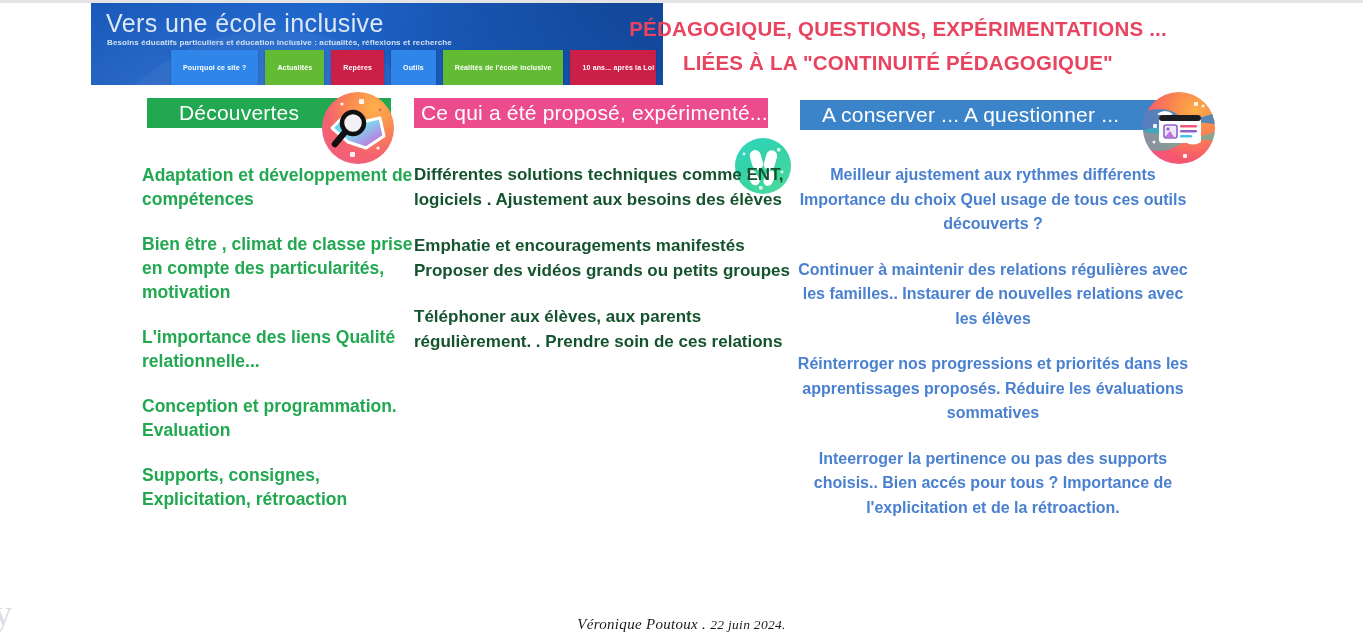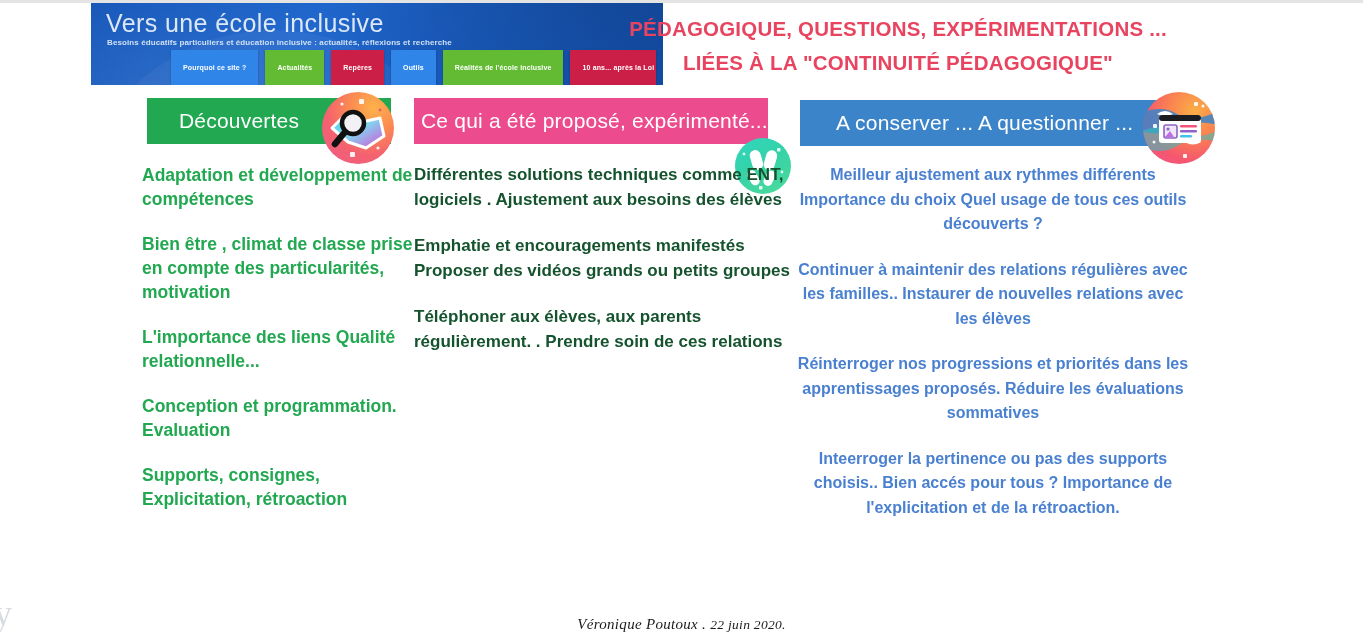--- a/index.html
+++ b/index.html
@@ -95,33 +95,33 @@
     font-size: 20.5px;
     font-weight: bold;
     line-height: 34px;
     letter-spacing: 0.2px;
   }
   .main-title .l2 { display: block; }
 
   
   .col-head {
     position: absolute;
-    height: 46px;
+    height: 30px;
     display: flex;
     align-items: center;
     color: #ffffff;
     font-size: 21px;
     font-weight: 400;
     letter-spacing: 0.2px;
     padding-left: 32px;
     white-space: nowrap;
   }
   .head-green { left: 147px; top: 98px; width: 244px; background: #22a851; }
   .head-pink  { left: 414px; top: 98px; width: 354px; background: #ec4b8e; padding-left: 7px; }
-  .head-blue  { left: 800px; top: 100px; width: 400px; background: #3b84c9; padding-left: 36px; }
+  .head-blue  { left: 800px; top: 100px; width: 400px; background: #3b84c9; padding-left: 22px; }
 
   
   .icon-circle {
     position: absolute;
     border-radius: 50%;
     overflow: hidden;
   }
   .icon-magnify {
     left: 322px; top: 92px;
     width: 72px; height: 72px;
@@ -309,18 +309,18 @@
 
   <div class="col col-3">
     <p class="entry">Meilleur ajustement aux rythmes différents Importance du choix Quel usage de tous ces outils  découverts ?</p>
     <p class="entry">Continuer à maintenir des relations régulières avec les familles.. Instaurer de nouvelles relations avec les élèves</p>
     <p class="entry">Réinterroger nos progressions et priorités dans les apprentissages proposés. Réduire les évaluations sommatives</p>
     <p class="entry">Inteerroger la pertinence ou pas des supports choisis.. Bien accés pour tous ? Importance de l'explicitation et de la rétroaction.</p>
   </div>
 
   <div class="signature">
     <span>Véronique Poutoux .</span>
-    <span class="date">22 juin 2020.</span>
+    <span class="date">22 juin 2024.</span>
   </div>
 
   <div class="watermark">y</div>
 
 </div>
 
 </body></html>

